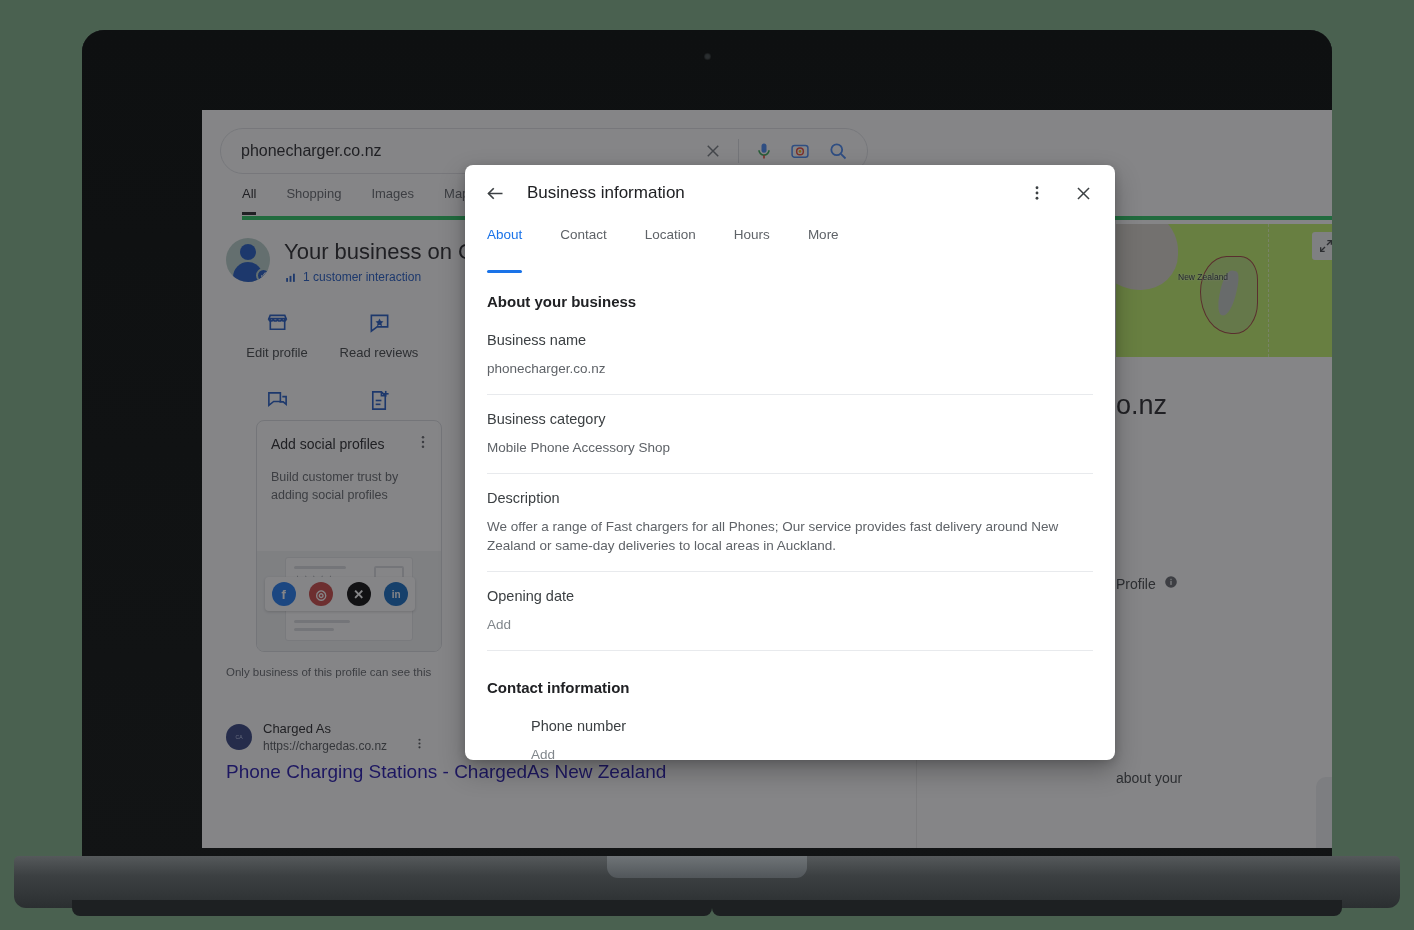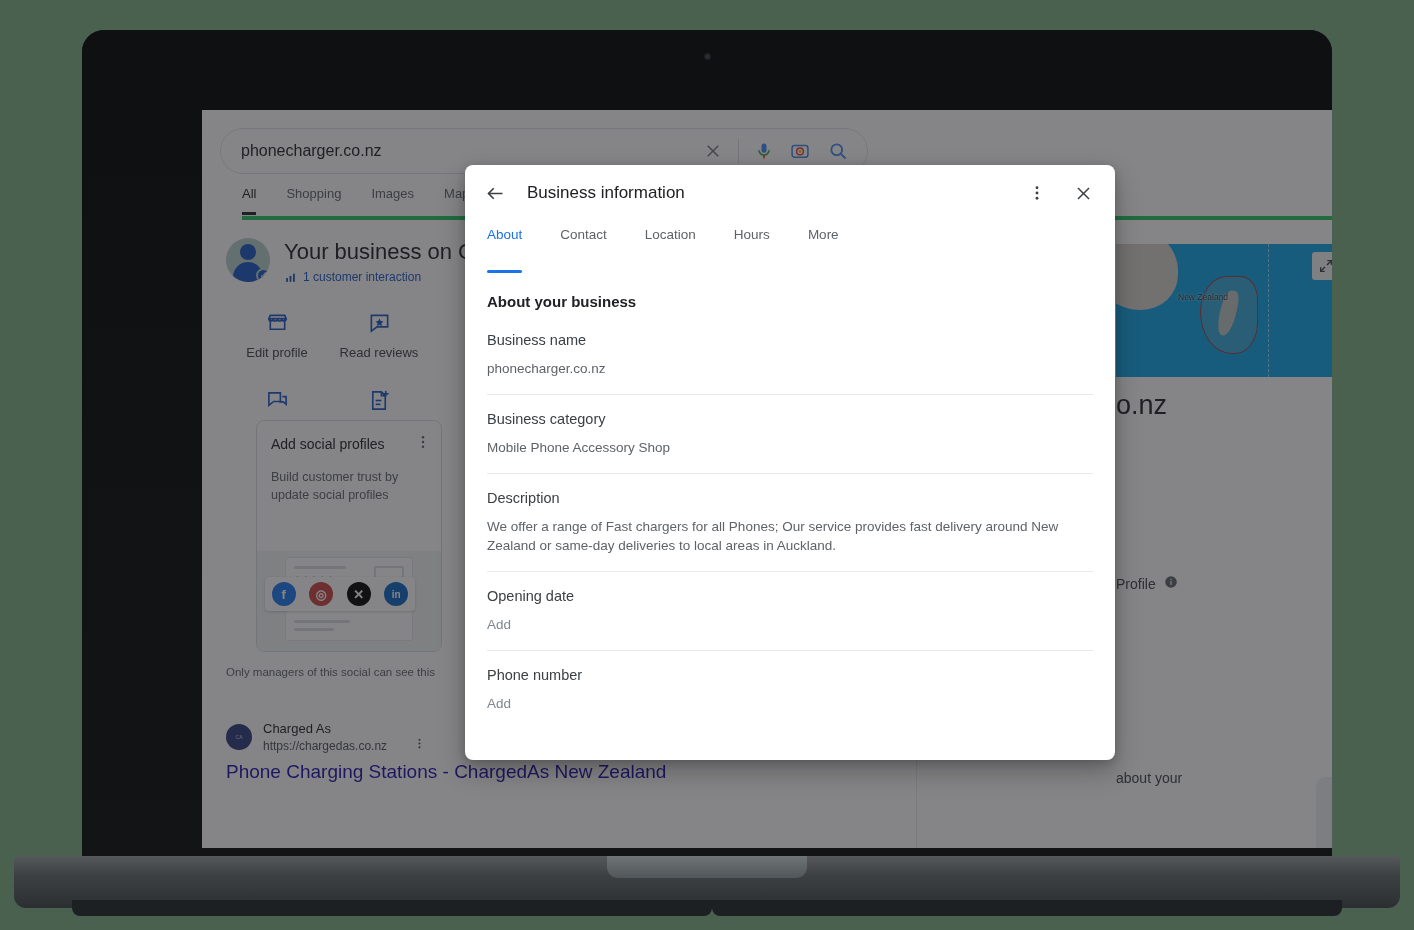--- a/index.html
+++ b/index.html
@@ -206,23 +206,23 @@
   }
 
   
   .rail {
     position: absolute; left: 714px; top: 110px;
     width: 444px; height: 628px;
     border-left: 1px solid #ebebeb;
     padding-left: 0;
   }
   .map {
-    position: absolute; left: 199px; top: 24px;
+    position: absolute; left: 199px; top: 4px;
     width: 232px; height: 133px;
-    background: #0ea5e9; overflow: hidden;
+    background: #bef264; overflow: hidden;
   }
   .map-land-aus {
     position: absolute; left: -24px; top: -16px;
     width: 86px; height: 82px;
     background: #d7d2cb; border-radius: 40% 55% 45% 60%;
   }
   .map-nz-outline {
     position: absolute; left: 84px; top: 32px;
     width: 58px; height: 78px;
     border: 1.5px solid #a03e3a;
@@ -314,21 +314,21 @@
 
   .modal-body {
     flex: 1; overflow: hidden;
     padding: 0 22px;
   }
   .sec-title {
     font-size: 15px; color: #202124; font-weight: bold;
     padding-top: 28px; padding-bottom: 6px;
   }
   .field { padding: 14px 0 16px 0; border-bottom: 1px solid #e8eaed; }
-  .field.noline { border-bottom: none; }
+  .field.noline { border-bottom: none; margin-left: 44px; }
   .field-lbl { font-size: 14.5px; color: #3c4043; line-height: 20px; }
   .field-val { margin-top: 9px; font-size: 13.5px; color: #5f6368; line-height: 19px; }
   .field-val.add { color: #80868b; }
 </style>
 </head>
 <body>
 
 <div class="laptop-lid"></div>
 <div class="lid-inner">
   <div class="webcam"></div>
@@ -447,21 +447,21 @@
       <div class="cards">
         <div class="card">
           <div class="card-title">Add social profiles</div>
           <div class="card-kebab">
             <svg width="16" height="16" viewBox="0 0 24 24" fill="#5f6368">
               <circle cx="12" cy="5" r="1.9"></circle>
                 <circle cx="12" cy="12" r="1.9"></circle>
                 <circle cx="12" cy="19" r="1.9"></circle>
             </svg>
           </div>
-          <div class="card-body">Build customer trust by update social profiles</div>
+          <div class="card-body">Build customer trust by adding social profiles</div>
           <div class="card-art">
             <div class="mini-card">
               <div class="ln" style="left:8px;top:8px;width:52px;"></div>
               <div class="stars">★★★★★</div>
               <div class="ln" style="left:8px;top:32px;width:60px;"></div>
               <div class="ln" style="left:8px;top:62px;width:56px;"></div>
               <div class="ln" style="left:8px;top:70px;width:40px;"></div>
               <div style="position:absolute;right:8px;top:8px;width:30px;height:26px;border:2px solid #dadce0;border-radius:2px;"></div>
             </div>
             <div class="social-row">
@@ -481,21 +481,21 @@
                 <circle cx="12" cy="12" r="1.9"></circle>
                 <circle cx="12" cy="19" r="1.9"></circle>
             </svg>
           </div>
           <div class="card-body">Add disc cus</div>
           <div class="card-art">
             <div class="mini-card"></div>
           </div>
         </div>
       </div>
-      <div class="cards-note">Only managers of this social can see this</div>
+      <div class="cards-note">Only business of this profile can see this</div>
 
       <div class="result">
         <div class="res-head">
           <div class="res-fav">CA</div>
           <div>
             <div class="res-name">Charged As</div>
             <div class="res-url">
               <span>https://chargedas.co.nz</span>
               <span>
                 <svg width="13" height="13" viewBox="0 0 24 24" fill="#4d5156">
@@ -596,20 +596,21 @@
         <div class="field">
           <div class="field-lbl">Description</div>
           <div class="field-val">We offer a range of Fast chargers for all Phones; Our service provides fast delivery around New Zealand or same-day deliveries to local areas in Auckland.</div>
         </div>
 
         <div class="field">
           <div class="field-lbl">Opening date</div>
           <div class="field-val add">Add</div>
         </div>
 
+        <div class="sec-title">Contact information</div>
 
         <div class="field noline">
           <div class="field-lbl">Phone number</div>
           <div class="field-val add">Add</div>
         </div>
       </div>
     </div>
 
   </div>
 </div>

